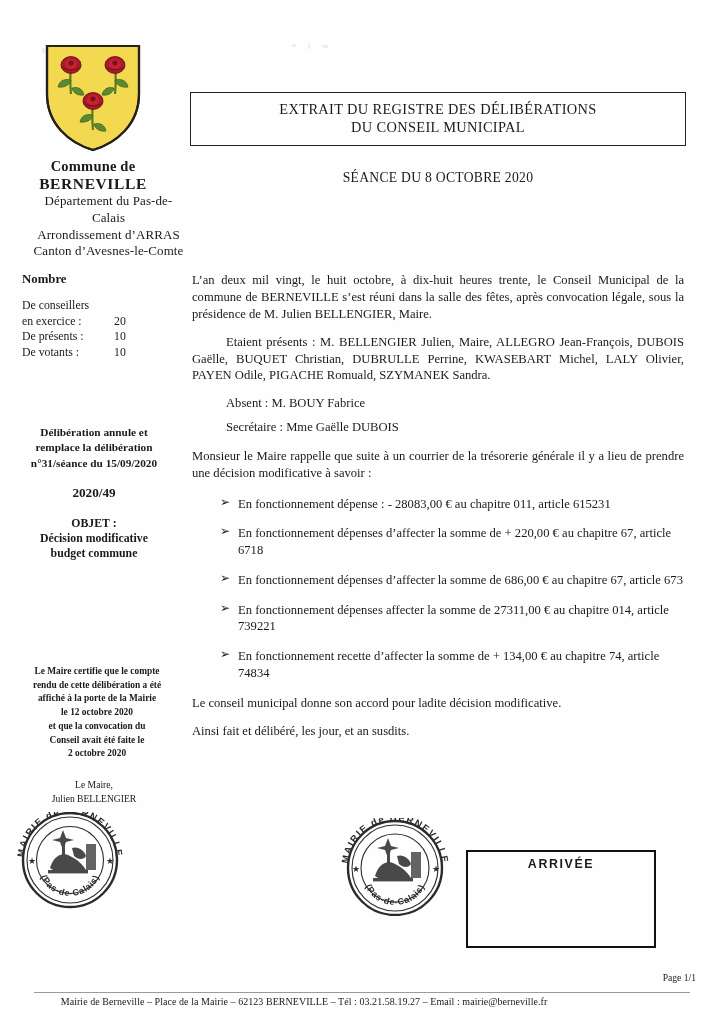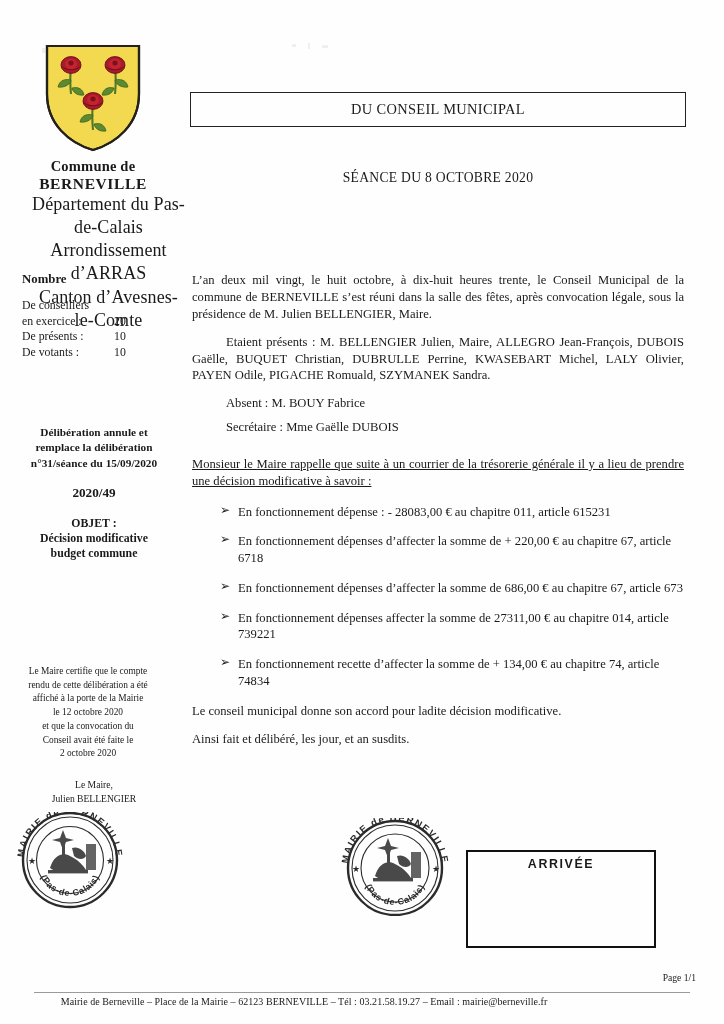--- a/index.html
+++ b/index.html
@@ -46,21 +46,21 @@
 
   .commune-name {
     font-weight: bold;
     font-size: 14.5px;
     line-height: 1.18;
     letter-spacing: .2px;
     margin-top: 2px;
   }
   .commune-name .l2 { font-size: 15.5px; letter-spacing: .6px; }
   .sub-line {
-    font-size: 18px;
+    font-size: 13px;
     line-height: 1.28;
     letter-spacing: .1px;
     margin-left: 31px;
   }
 
   
   #nombre-block {
     position: absolute;
     left: 0;
     top: 272px;
@@ -92,25 +92,25 @@
     font-weight: bold;
   }
   .delib-note  { font-size: 11.3px; line-height: 1.35; }
   .delib-num   { font-size: 13.2px; margin-top: 14px; }
   .objet-title { font-size: 11.8px; margin-top: 15px; }
   .objet-body  { font-size: 11.8px; line-height: 1.32; }
 
   
   #certif-block {
     position: absolute;
-    left: 0;
+    left: 9px;
     top: 665px;
     width: 176px;
     text-align: center;
-    font-weight: normal;
+    font-weight: bold;
     font-size: 9.4px;
     line-height: 1.46;
   }
   #certif-sign {
     position: absolute;
     left: 6px;
     top: 778px;
     width: 176px;
     text-align: center;
     font-size: 9.6px;
@@ -362,31 +362,32 @@
     <div>et  que  la  convocation  du</div>
     <div>Conseil  avait  été  faite  le</div>
     <div>2 octobre 2020</div>
   </div>
   <div id="certif-sign">
     <div>Le Maire,</div>
     <div>Julien BELLENGIER</div>
   </div>
 
   <div id="title-box">
+    <div class="t">EXTRAIT DU REGISTRE DES DÉLIBÉRATIONS</div>
     <div class="t">DU CONSEIL MUNICIPAL</div>
   </div>
 
   <div id="seance">SÉANCE DU 8 OCTOBRE 2020</div>
 
   <div id="body">
     <p>L’an deux mil vingt, le huit octobre, à dix-huit heures trente, le Conseil Municipal de la commune de BERNEVILLE s’est réuni dans la salle des fêtes, après convocation légale, sous la présidence de M. Julien BELLENGIER, Maire.</p>
     <p class="indent">Etaient présents : M. BELLENGIER Julien, Maire, ALLEGRO Jean-François, DUBOIS Gaëlle, BUQUET Christian, DUBRULLE Perrine, KWASEBART Michel, LALY Olivier, PAYEN Odile, PIGACHE Romuald, SZYMANEK Sandra.</p>
     <p class="subline">Absent : M. BOUY Fabrice</p>
     <p class="subline">Secrétaire : Mme Gaëlle DUBOIS</p>
-    <p style="margin-top:20px;text-decoration:underline;">Monsieur le Maire rappelle que suite à un courrier de la trésorerie générale il y a lieu de prendre une décision modificative à savoir :</p>
+    <p style="margin-top:12px;">Monsieur le Maire rappelle que suite à un courrier de la trésorerie générale il y a lieu de prendre une décision modificative à savoir :</p>
 
     <ul class="bullets">
       <li>
         <span class="arrow">➢</span>
         <span>En fonctionnement dépense : - 28083,00 € au chapitre 011, article 615231</span>
       </li>
       <li>
         <span class="arrow">➢</span>
         <span>En fonctionnement dépenses d’affecter la somme de + 220,00 € au chapitre 67, article 6718</span>
       </li>

